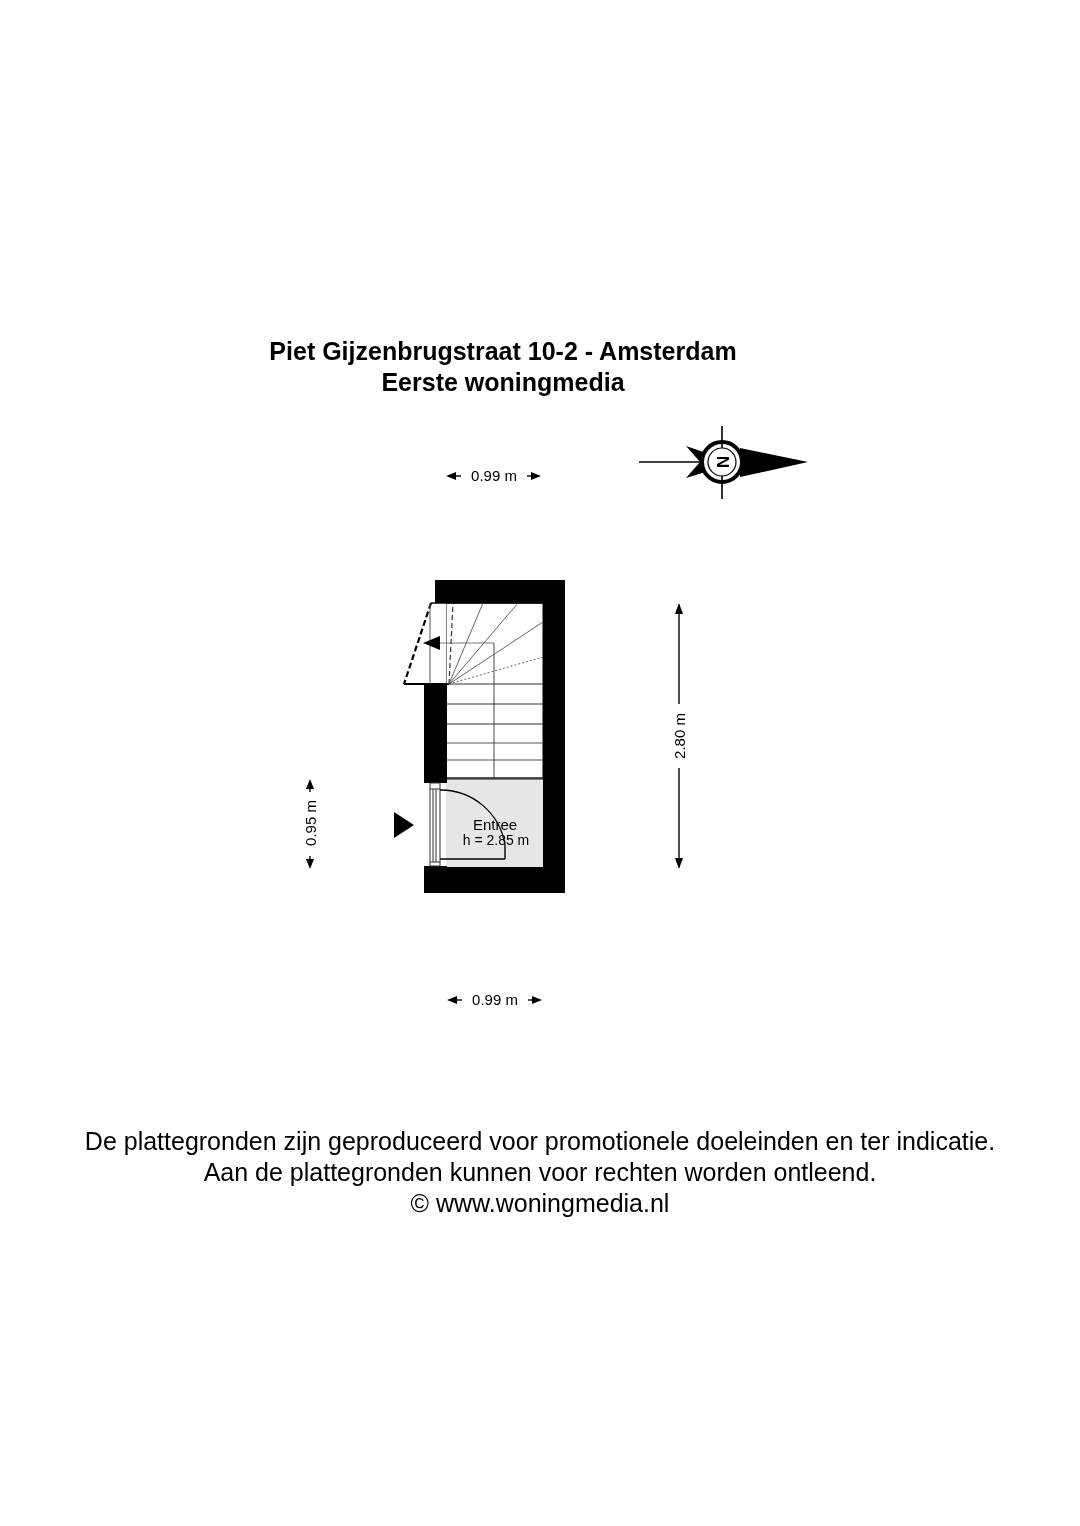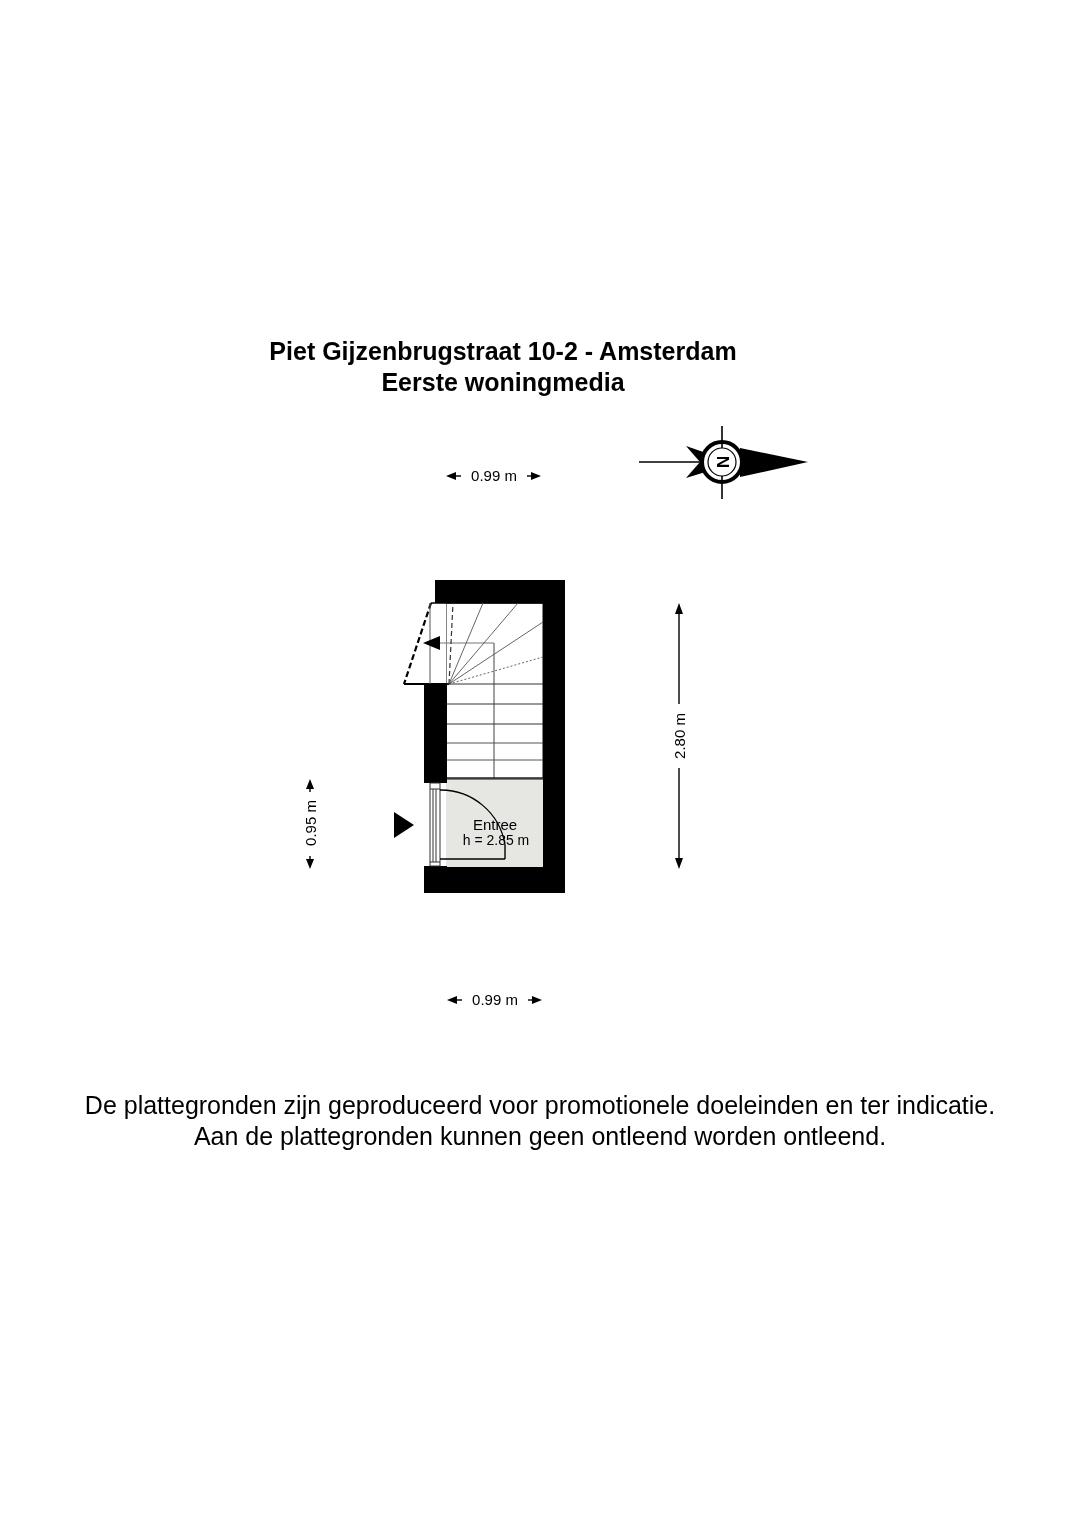--- a/index.html
+++ b/index.html
@@ -45,21 +45,21 @@
       fill: #000;
     }
     .room-height {
       font-family: "Liberation Sans", sans-serif;
       font-size: 14px;
       fill: #000;
     }
     .disclaimer {
       position: absolute;
       left: 0;
-      top: 1090px;
+      top: 1126px;
       width: 1080px;
       text-align: center;
       font-family: "Liberation Sans", sans-serif;
       font-size: 25px;
       line-height: 31px;
     }
     .disclaimer div { white-space: nowrap; }
   </style>
 </head>
 <body>
@@ -173,14 +173,15 @@
     <polygon points="447,1000 457,996 457,1004" fill="#000"></polygon>
     <line x1="456" y1="1000" x2="462" y2="1000" stroke="#000" stroke-width="1.4"></line>
     <text class="dim-label" x="495" y="1005" text-anchor="middle">0.99 m</text>
     <line x1="528" y1="1000" x2="535" y2="1000" stroke="#000" stroke-width="1.4"></line>
     <polygon points="542,1000 532,996 532,1004" fill="#000"></polygon>
   </g>
 </svg>
 
 <div class="disclaimer">
   <div>De plattegronden zijn geproduceerd voor promotionele doeleinden en ter indicatie.</div>
-  <div>Aan de plattegronden kunnen geen ontleend worden ontleend.</div>
+  <div>Aan de plattegronden kunnen voor rechten worden ontleend.</div>
+  <div>© www.woningmedia.nl</div>
 </div>
 
 </body></html>

